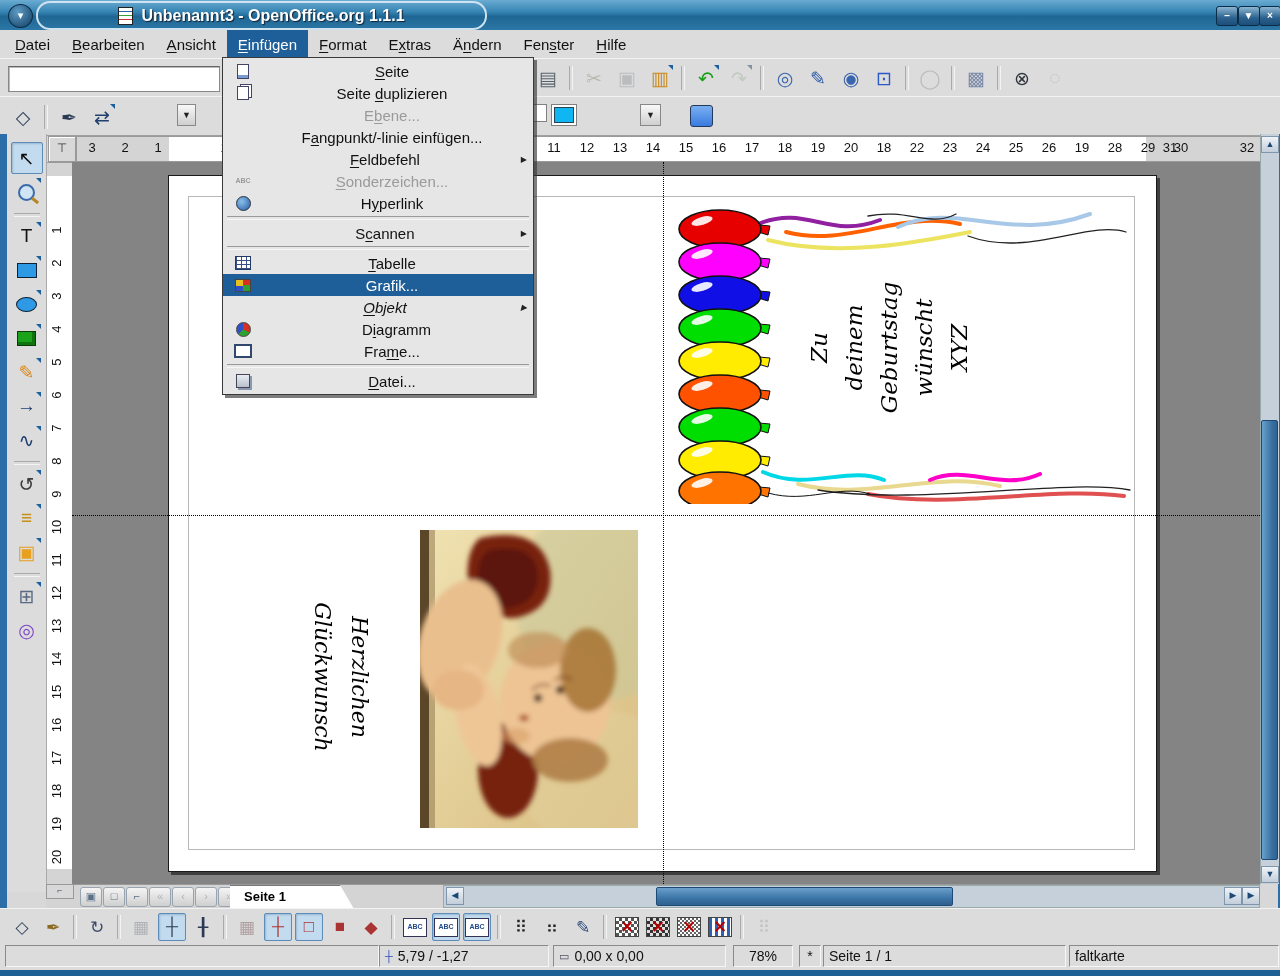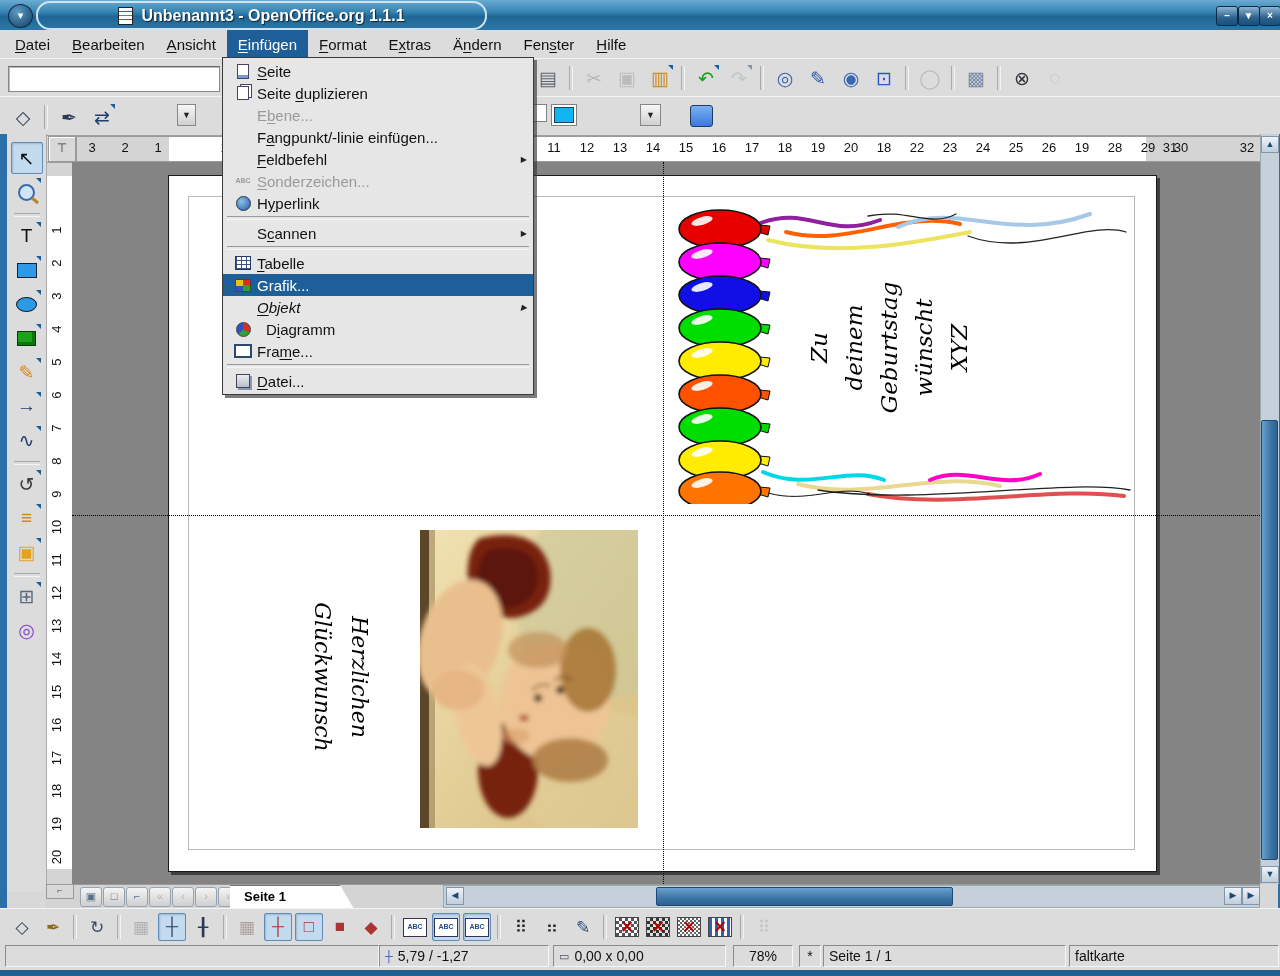--- a/index.html
+++ b/index.html
@@ -603,21 +603,21 @@
     </div>
     <div class="scell" style="left:823px;width:231px;">
       <span>Seite 1 / 1</span>
     </div>
     <div class="scell" style="left:1069px;width:198px;">
       <span>faltkarte</span>
     </div>
   </div>
 
   <div id="insert-menu" style="position:absolute;left:222px;top:57px;width:310px;background:#e6e6e6;border:1px solid #3a3a3a;
-              box-shadow:3px 3px 0 rgba(55,55,55,.65);z-index:50;padding:2px 0;font-size:15px;">
+              box-shadow:3px 3px 0 rgba(55,55,55,.65);z-index:50;padding:2px 0;font-size:15px;text-align:center;">
       <div style="display: flex; align-items: center; height: 22px; padding: 0px 6px; color: rgb(17, 17, 17);">
         <span style="width: 28px; display: flex; align-items: center; justify-content: center; flex: 0 0 auto;">
           <span style="display: inline-block; width: 10px; height: 13px; border: 1px solid rgb(68, 68, 102); background: rgb(255, 255, 255); box-shadow: rgb(122, 154, 208) 0px -3px 0px inset;"></span>
         </span>
         <span style="flex: 1 1 0%; white-space: nowrap;"><u>S</u>eite</span>
       </div>
       <div style="display: flex; align-items: center; height: 22px; padding: 0px 6px; color: rgb(17, 17, 17);">
         <span style="width: 28px; display: flex; align-items: center; justify-content: center; flex: 0 0 auto;">
           <span style="display: inline-block; width: 10px; height: 12px; border: 1px solid rgb(68, 68, 102); background: rgb(255, 255, 255); box-shadow: rgb(255, 255, 255) 3px -2px 0px -1px, rgb(68, 68, 102) 3px -2px 0px 0px;"></span>
         </span>

